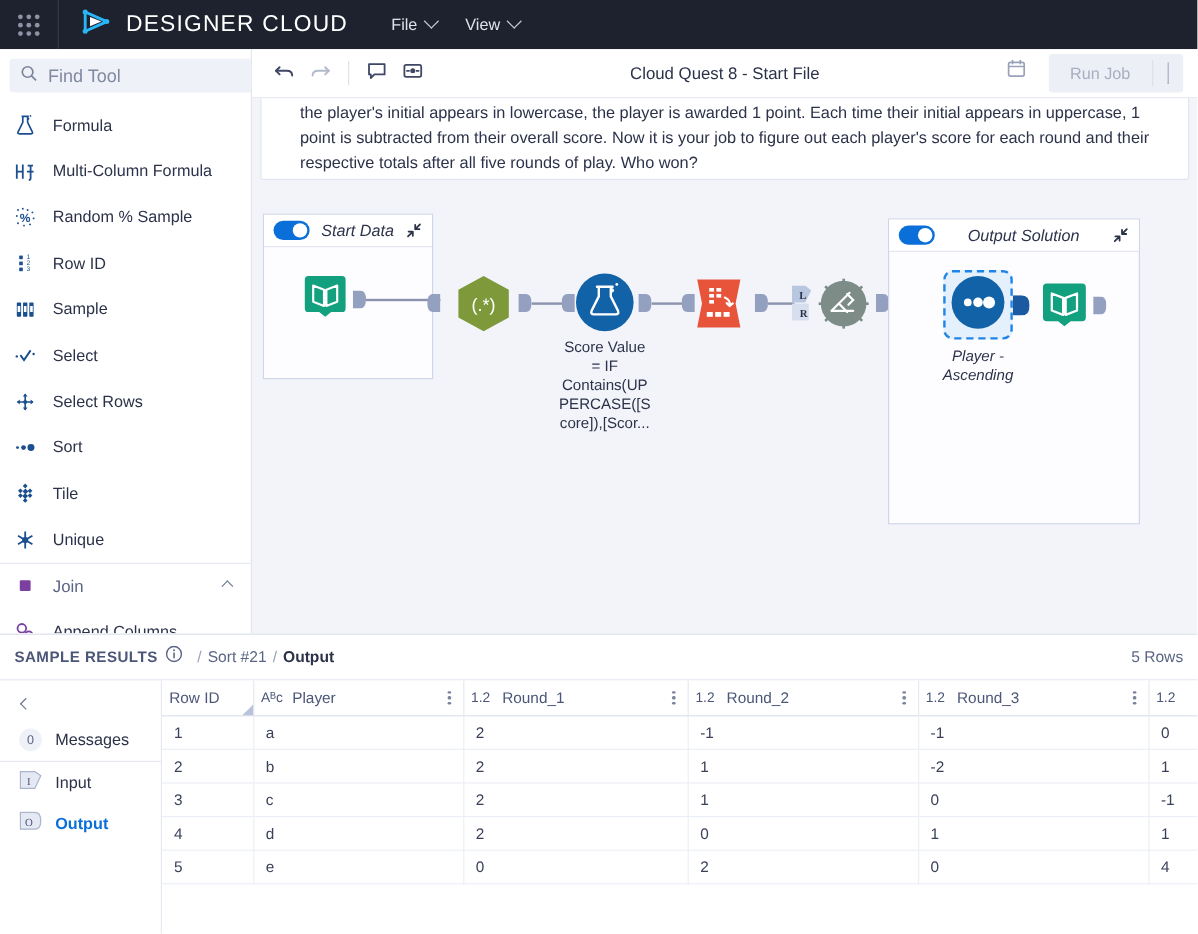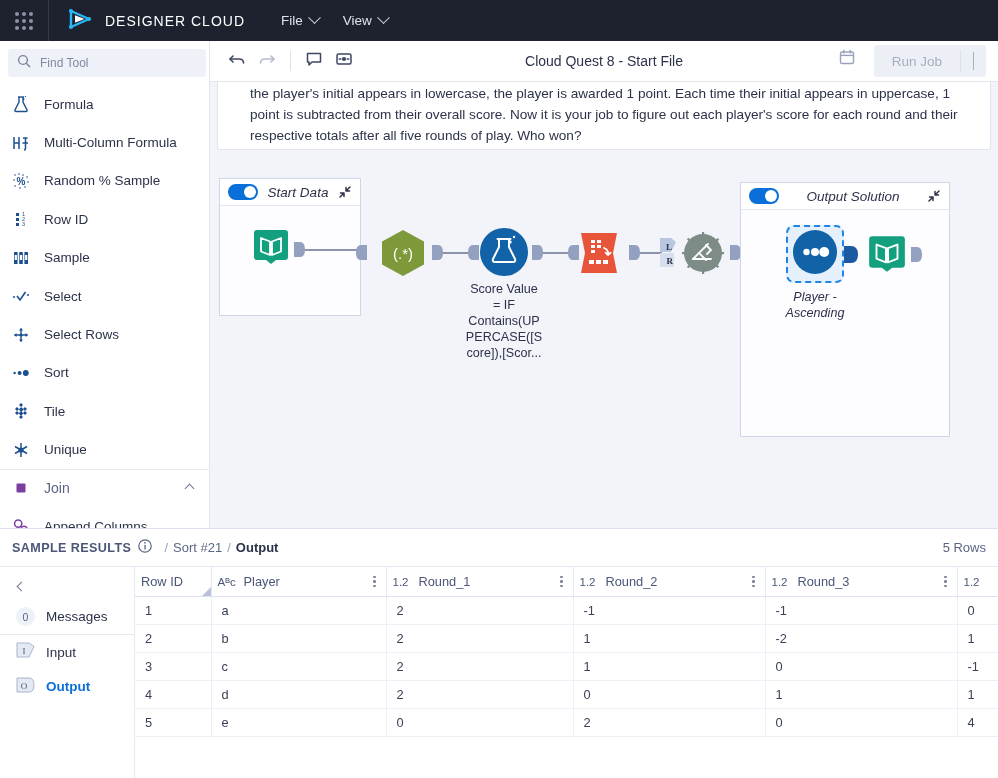--- a/index.html
+++ b/index.html
@@ -21,21 +21,21 @@
   .waffle {
     width: 48px; height: 41px; display: flex; align-items: center; justify-content: center;
     cursor: pointer;
   }
   .waffle-grid { display: grid; grid-template-columns: repeat(3,4px); grid-gap: 3px; }
   .waffle-dot { width: 4px; height: 4px; border-radius: 50%; background: #8d93a5; }
   .topbar-sep { width: 1px; height: 41px; background: #343a4c; }
   .brand { display: flex; align-items: center; padding-left: 18px; gap: 12px; cursor: pointer;}
   .brand-logo { width: 26px; height: 24px; }
   .brand-name {
-    color: #ffffff; font-size: 14px; letter-spacing: 1.0px; font-weight: 400;
+    color: #ffffff; font-size: 19px; letter-spacing: 1.0px; font-weight: 400;
   }
   .menu-group { display: flex; align-items: center; margin-left: 26px; gap: 4px; }
   .menu-item {
     display: flex; align-items: center; gap: 7px; padding: 6px 10px;
     color: #dfe2ea; font-size: 13.5px; cursor: pointer; border-radius: 3px;
   }
   .chev { width: 9px; height: 9px; border-right: 1.6px solid #c6cad6; border-bottom: 1.6px solid #c6cad6;
           transform: rotate(45deg) translate(-2px,-2px); }
 
   
@@ -44,21 +44,21 @@
     background: #ffffff; border-right: 1px solid #e3e6ee;
     display: flex; flex-direction: column; overflow: hidden;
   }
   .find-row { display: flex; align-items: center; padding: 8px 8px 8px 8px; gap: 4px;}
   .find-box {
     flex: 1; height: 28px; background: #eef1f7; border-radius: 3px;
     display: flex; align-items: center; padding: 0 9px; gap: 7px;
   }
   .find-box input {
     border: none; background: transparent; outline: none; flex: 1;
-    font-family: "Liberation Sans", sans-serif; font-size: 12px; color: #6d28d9;
+    font-family: "Liberation Sans", sans-serif; font-size: 15px; color: #6d28d9;
   }
   .find-box input::placeholder { color: #8189a2; }
   .tool-list { flex: 1; overflow: hidden; }
   .tool-row {
     display: flex; align-items: center; height: 38.4px; padding-left: 10px; gap: 12px;
     cursor: pointer;
   }
   .tool-ico { width: 22px; height: 22px; display: flex; align-items: center; justify-content: center; flex: none;}
   .tool-label { font-size: 13.5px; color: #2c3249; }
   .cat-row {

